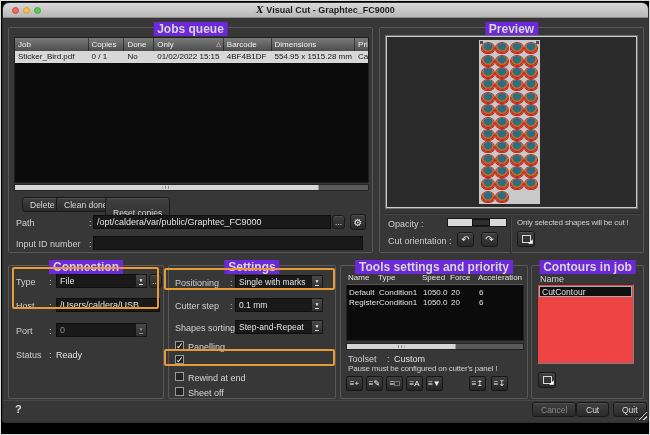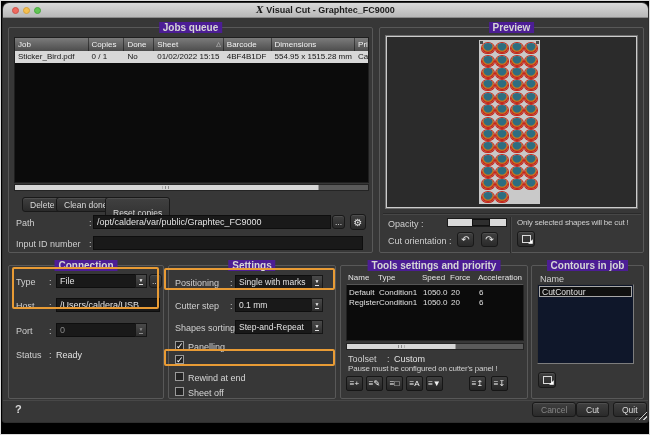--- a/index.html
+++ b/index.html
@@ -23,21 +23,21 @@
   .tl { position:absolute; top:4px; width:7px; height:7px; border-radius:50%; }
   .tl.red{ left:9px; background:#ee6a5f; border:1px solid #ce5148;}
   .tl.yel{ left:20px; background:#f5bf4f; border:1px solid #d6a13a;}
   .tl.grn{ left:31px; background:#61c554; border:1px solid #47a83c;}
   .titletext { position:absolute; left:0; right:0; top:2px; text-align:center;
     font-weight:bold; font-size:9px; color:#1c1c1c; }
   .x11 { font-family:"DejaVu Serif",serif; font-style:italic; font-weight:bold; margin-right:3px; }
 
   .grp { position:absolute; border:1px solid #585858; border-radius:2px; }
   .gtitle { position:absolute; top:-6px; left:50%; transform:translateX(-50%);
-    background:#4c1d95; padding:0 4px; font-weight:bold; font-size:10px;
+    background:#6d28d9; padding:0 4px; font-weight:bold; font-size:12px;
     color:#d6d6d6; white-space:nowrap; }
 
   .lbl { position:absolute; color:#cfcfcf; white-space:nowrap; }
   .sep-colon { position:absolute; color:#cfcfcf; }
   .field { position:absolute; background:#191919; border:1px solid #0e0e0e;
     color:#e2e2e2; display:flex; align-items:center; padding:0 3px;
     white-space:nowrap; overflow:hidden; }
   .combo-arrow { position:absolute; background:linear-gradient(#4a4a4a,#2e2e2e);
     border:1px solid #171717; display:flex; align-items:center; justify-content:center; }
   .combo-arrow span { font-size:5px; color:#eee; border-bottom:1px solid #ddd; padding-bottom:1px; line-height:5px;}
@@ -88,21 +88,21 @@
   .trow span, .thdr span { position:absolute; white-space:nowrap; }
   .thdr { position:absolute; font-size:8px; color:#e4e4e4; height:10px; overflow:hidden; }
 
   .note { position:absolute; font-size:8px; color:#cfcfcf; white-space:nowrap; overflow:hidden; letter-spacing:-0.2px;}
 
   .toolbtn { position:absolute; width:17px; height:15px; background:linear-gradient(#3e3e3e,#262626);
     border:1px solid #161616; border-radius:2px; color:#f0f0f0; font-size:8px;
     display:flex; align-items:center; justify-content:center; }
 
   
-  .clist { position:absolute; background:#0f172a; border:1px solid #333;
+  .clist { position:absolute; background:#ef4444; border:1px solid #333;
     border-bottom-color:#7d7d7d; border-right-color:#7d7d7d;text-decoration:underline; }
   .citem { margin:1px; height:11px; border:1px solid #a8a8a8; color:#e4e4e4;
     font-size:8.5px; padding:0 2px; line-height:10px; background:#101010; white-space:nowrap; overflow:hidden;}
 
   .cb { position:absolute; width:9px; height:9px; background:#242424; border:1px solid #9a9a9a;
     color:#fff; font-size:9px; line-height:8px; text-align:center; }
   .cblbl { position:absolute; color:#d6d6d6; white-space:nowrap;text-align:right; }
 
   .hl { position:absolute; border:2px solid #e89b35; border-radius:2px; pointer-events:none; z-index:6; }
 
@@ -133,21 +133,21 @@
         <div class="jc" style="width:74px">
             <span>Job</span>
           </div>
         <div class="jc" style="width:36px">
             <span>Copies</span>
           </div>
         <div class="jc" style="width:30px">
             <span>Done</span>
           </div>
         <div class="jc" style="width:70px">
-            <span>Sheet</span>
+            <span>Only</span>
             <span class="sorttri">△</span>
           </div>
         <div class="jc" style="width:48px">
             <span>Barcode</span>
           </div>
         <div class="jc" style="width:84px">
             <span>Dimensions</span>
           </div>
         <div class="jc" style="width:13px;border-right:none">
             <span>Prin</span>

